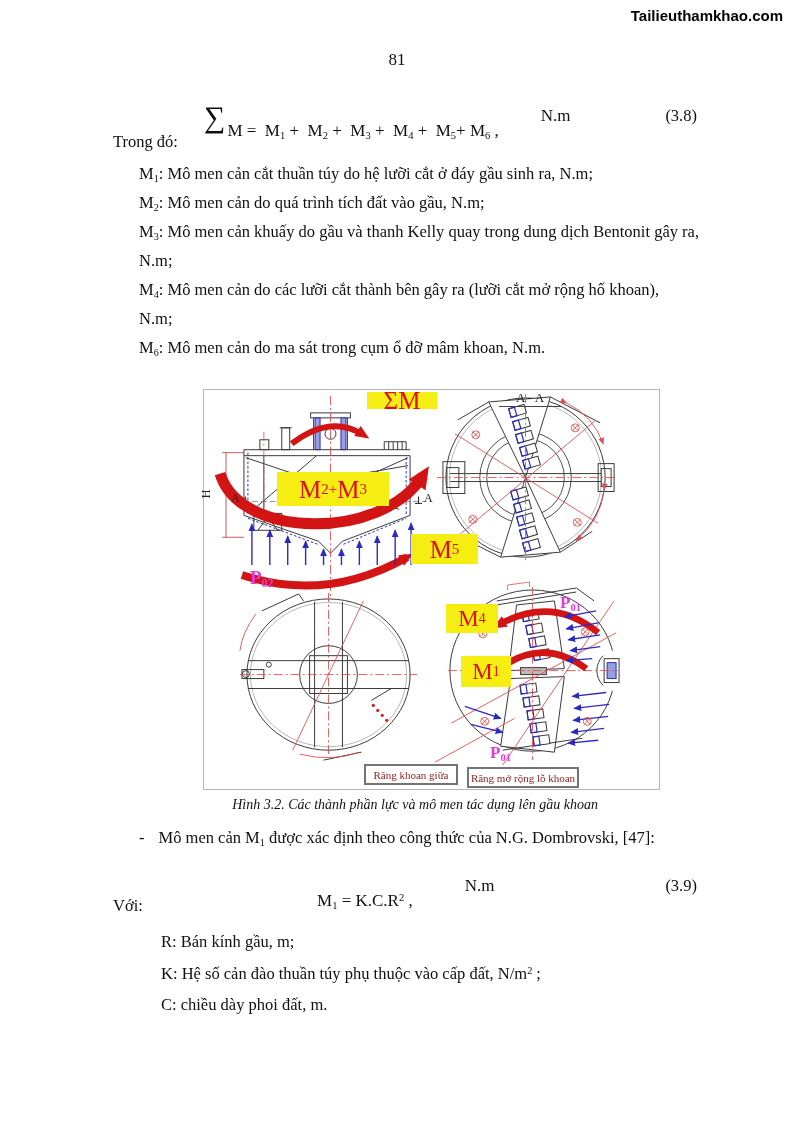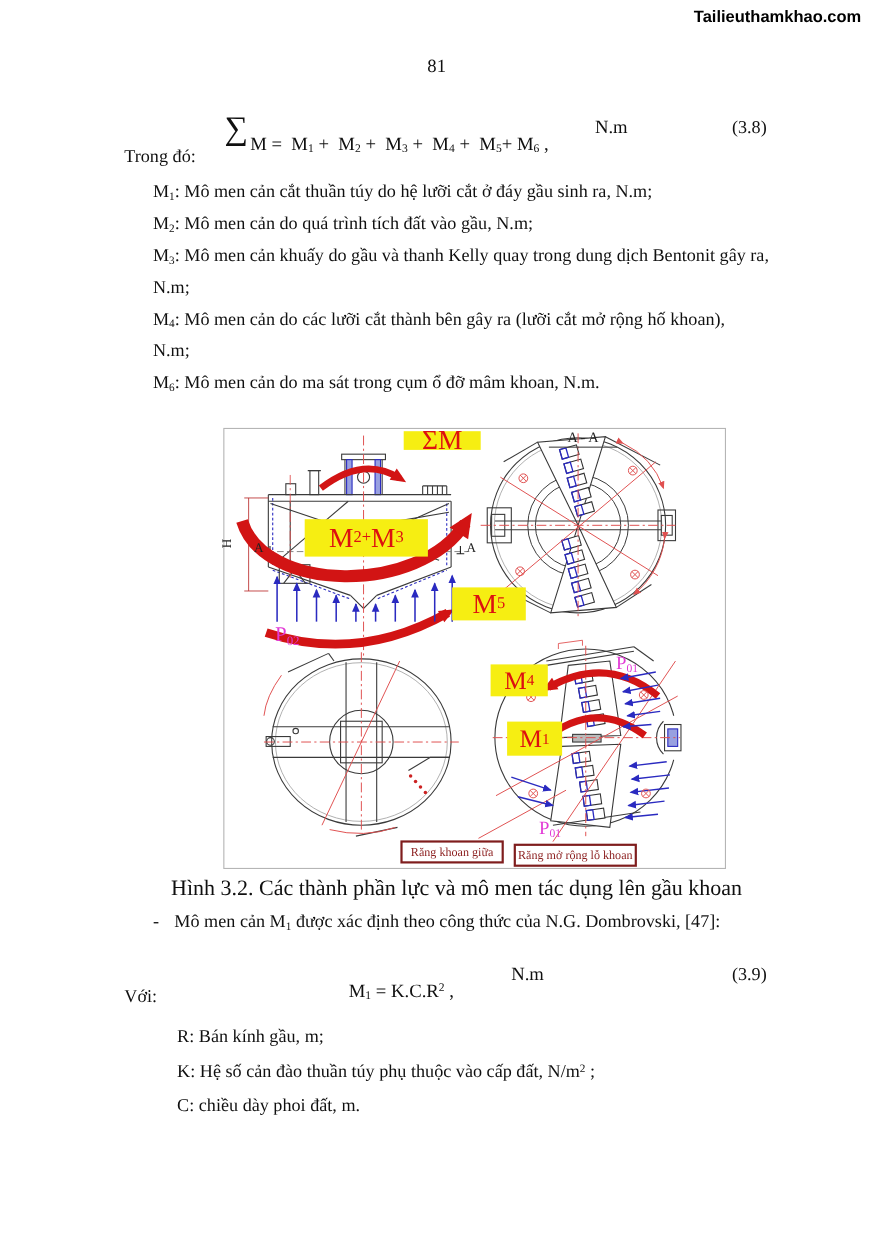--- a/index.html
+++ b/index.html
@@ -45,41 +45,41 @@
     display:flex; align-items:center; justify-content:center; line-height:1;
     font-family:"Liberation Serif","DejaVu Serif",serif;
   }
   .hl sub { font-size:.6em; }
   #lbl-sum { left:163px; top:2px;  width:70px; height:17px; font-size:25px; }
   #lbl-m23 { left:73px;  top:82px; width:112px; height:34px; font-size:25px; }
   #lbl-m5  { left:207px; top:144px; width:67px; height:30px; font-size:25px; }
   #lbl-m4  { left:242px; top:214px; width:52px; height:29px; font-size:23px; }
   #lbl-m1  { left:257px; top:266px; width:50px; height:31px; font-size:23px; }
 
-  .mg { position:absolute; color:var(--magenta,#e23ad6); font-weight:normal; font-size:19px; line-height:1; }
+  .mg { position:absolute; color:var(--magenta,#e23ad6); font-weight:bold; font-size:19px; line-height:1; }
   #lbl-p02  { left:46px;  top:178px; }
   #lbl-p01t { left:356px; top:204px; font-size:17px; }
   #lbl-p01b { left:286px; top:354px; font-size:17px; }
 
   .fig-small { position:absolute; color:#222; line-height:1; }
   #lbl-aa { left:295px; top:1px; width:62px; text-align:center; font-size:13px;
             border-bottom:1px solid #444; padding-bottom:2px; }
   #lbl-h  { left:-2px; top:98px; font-size:12px; transform:rotate(-90deg); }
   #lbl-al { left:27px;  top:102px; font-size:12px; }
   #lbl-ar { left:220px; top:102px; font-size:12px; }
 
   .callout {
-    position:absolute; border:2px solid #7f1d1d; background:#fff; color:#8b1d1d;
+    position:absolute; border:2px solid #737373; background:#fff; color:#8b1d1d;
     font-size:11px; display:flex; align-items:center; justify-content:center; white-space:nowrap;
   }
   #callout1 { left:160px; top:374px; width:94px;  height:21px; }
   #callout2 { left:263px; top:377px; width:112px; height:21px; }
 
   .caption { position:absolute; top:797px; left:100px; width:630px; text-align:center;
-             font-size:20px; }
+             font-style:italic; font-size:14px; }
   .bullet { position:absolute; top:828px; left:139px; display:flex; font-size:16.5px; }
   .bullet .dash { margin-right:14px; }
   .with-intro { position:absolute; top:896px; left:113px; font-size:16.5px; }
   .kcr-list { position:absolute; top:926px; left:161px; }
   .kcr-list .def-line { line-height:31.5px; }
 </style>
 </head>
 <body>
 
 <div class="page">

